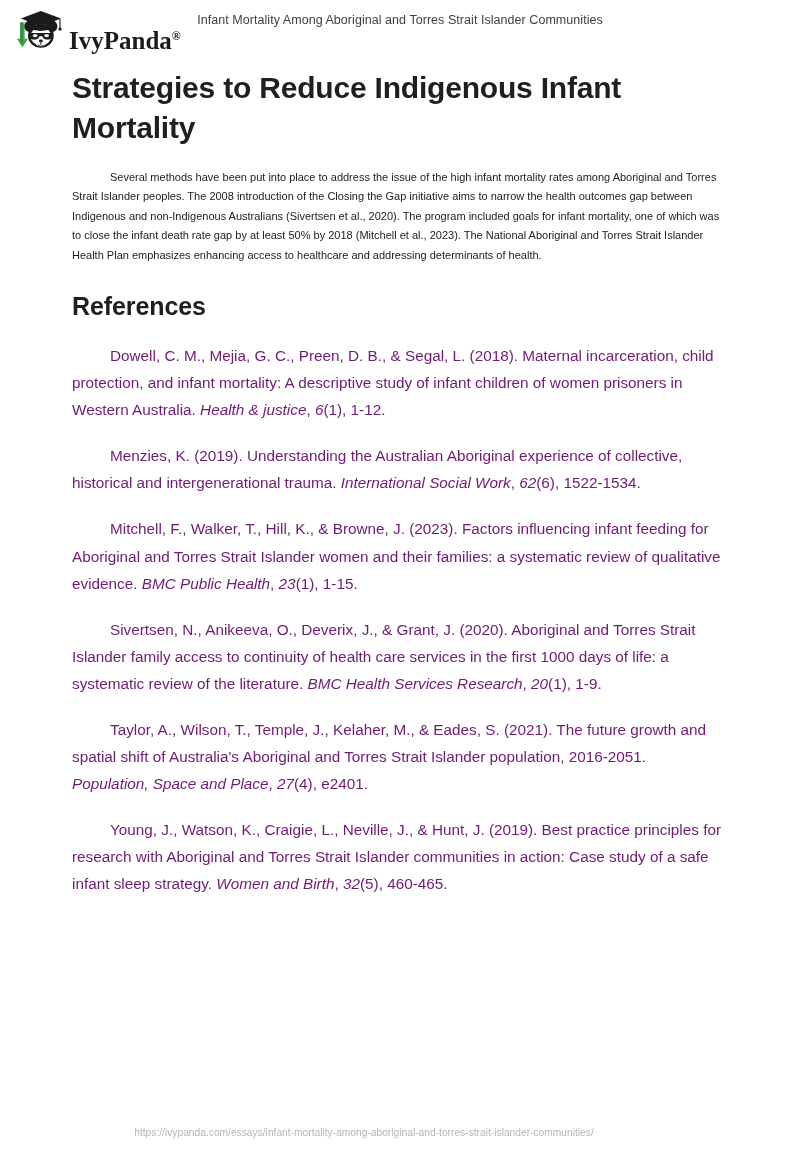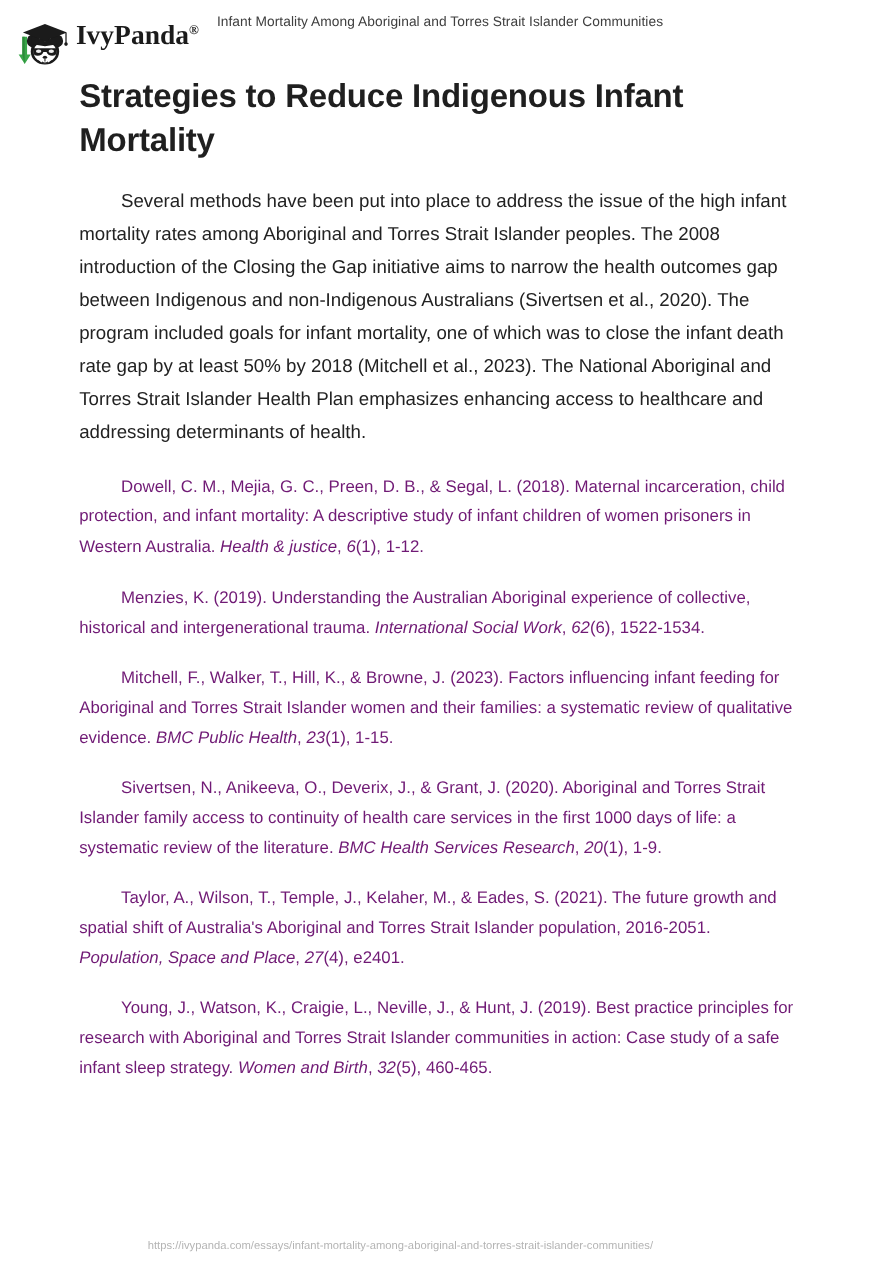--- a/index.html
+++ b/index.html
@@ -20,23 +20,23 @@
   .page-header {
     position: absolute;
     top: 0;
     left: 0;
     width: 800px;
     height: 60px;
   }
   .brand {
     position: absolute;
     left: 14px;
-    top: 20px;
+    top: 9px;
     display: flex;
-    align-items: flex-start;
+    align-items: flex-end;
     gap: 7px;
   }
   .brand-logo {
     width: 48px;
     height: 44px;
     display: block;
   }
   .brand-word {
     font-family: "Liberation Serif", serif;
     font-size: 25px;
@@ -73,21 +73,21 @@
   }
   h1.doc-title {
     font-size: 30px;
     font-weight: 700;
     line-height: 1.33;
     margin: 0 0 0 0;
     color: #1f1f1f;
     letter-spacing: -0.2px;
   }
   p.body-par {
-    font-size: 17px;
+    font-size: 11px;
     line-height: 1.77;
     margin: 20px 0 0 0;
     text-indent: 38px;
     color: #222222;
     text-align: left;
   }
   h2.section-title {
     font-size: 25px;
     font-weight: 700;
     margin: 27px 0 0 0;
@@ -162,20 +162,21 @@
 
   <div class="header-title">Infant Mortality Among Aboriginal and Torres Strait Islander Communities</div>
 </div>
 
 <div class="doc">
 
   <h1 class="doc-title">Strategies to Reduce Indigenous Infant Mortality</h1>
 
   <p class="body-par">Several methods have been put into place to address the issue of the high infant mortality rates among Aboriginal and Torres Strait Islander peoples. The 2008 introduction of the Closing the Gap initiative aims to narrow the health outcomes gap between Indigenous and non-Indigenous Australians (Sivertsen et al., 2020). The program included goals for infant mortality, one of which was to close the infant death rate gap by at least 50% by 2018 (Mitchell et al., 2023). The National Aboriginal and Torres Strait Islander Health Plan emphasizes enhancing access to healthcare and addressing determinants of health.</p>
 
+  <h2 class="section-title">References</h2>
 
   <ul class="ref-list">
     <li class="ref-item">
       <span>Dowell, C. M., Mejia, G. C., Preen, D. B., &amp; Segal, L. (2018). Maternal incarceration, child protection, and infant mortality: A descriptive study of infant children of women prisoners in Western Australia. </span><span class="ital">Health &amp; justice</span><span>, </span><span class="ital">6</span><span>(1), 1-12.</span>
     </li>
     <li class="ref-item">
       <span>Menzies, K. (2019). Understanding the Australian Aboriginal experience of collective, historical and intergenerational trauma. </span><span class="ital">International Social Work</span><span>, </span><span class="ital">62</span><span>(6), 1522-1534.</span>
     </li>
     <li class="ref-item">
       <span>Mitchell, F., Walker, T., Hill, K., &amp; Browne, J. (2023). Factors influencing infant feeding for Aboriginal and Torres Strait Islander women and their families: a systematic review of qualitative evidence. </span><span class="ital">BMC Public Health</span><span>, </span><span class="ital">23</span><span>(1), 1-15.</span>

